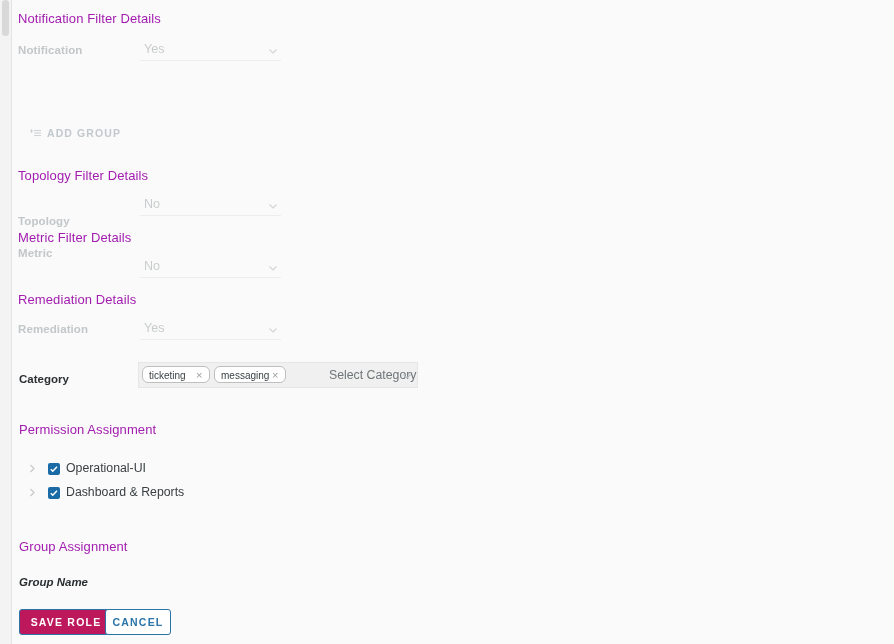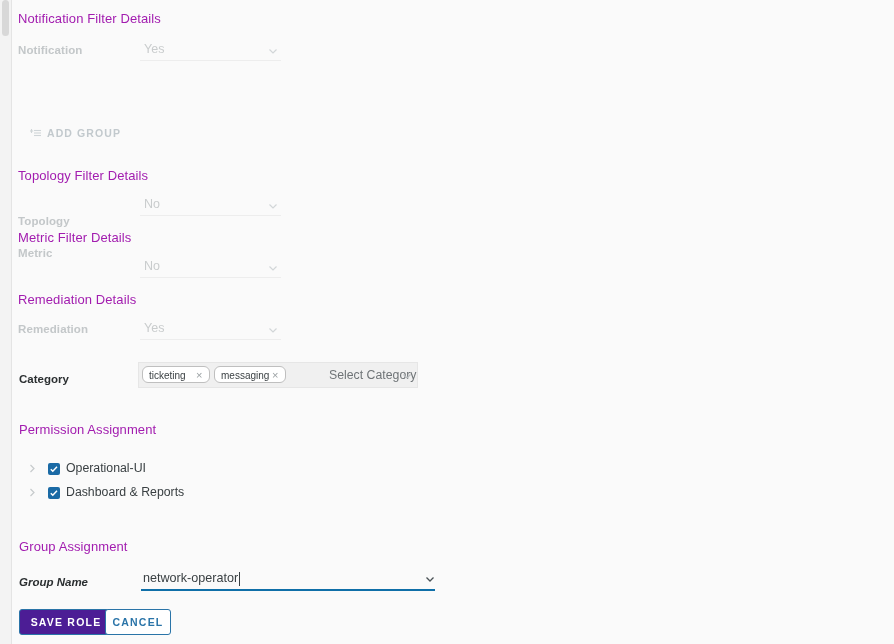--- a/index.html
+++ b/index.html
@@ -209,21 +209,21 @@
     letter-spacing: 1.2px;
     box-sizing: border-box;
     border-radius: 3px;
     text-align: center;
     line-height: 24px;
     white-space: nowrap;
   }
   #save-role-button {
     left: 19px; top: 609px;
     width: 94px; height: 26px;
-    background: #4c1d95;
+    background: #be185d;
     color: #ffffff;
     border: 1px solid #2a74a8;
   }
   #cancel-button {
     left: 105px; top: 609px;
     width: 66px; height: 26px;
     background: #ffffff;
     color: #2a74a8;
     border: 1px solid #2a74a8;
   }
@@ -343,26 +343,17 @@
           <path d="M1.8 5.2 L3.8 7.2 L8 2.8" fill="none" stroke="#ffffff" stroke-width="1.5"></path>
         </svg>
     </span>
     <span class="perm-text">Dashboard &amp; Reports</span>
   </div>
 
   <div class="section-title" style="left:19px; top:539px;">Group Assignment</div>
 
   <div class="cat-label" style="left:19px; top:576px;font-style:italic;">Group Name</div>
 
-  <div id="group-name-field">
-    <span id="group-name-value">network-operator</span>
-    <span id="group-name-caret" style="left: 98px;"></span>
-    <span class="chev" style="left:283px; top:2px;">
-      <svg width="12" height="12" viewBox="0 0 12 12">
-          <path d="M2.5 4.5 L6 8 L9.5 4.5" fill="none" stroke="#4a5256" stroke-width="1.3"></path>
-        </svg>
-    </span>
-  </div>
 
   <div class="btn" id="save-role-button">SAVE ROLE</div>
   <div class="btn" id="cancel-button">CANCEL</div>
 
 </div>
 
 </body></html>

